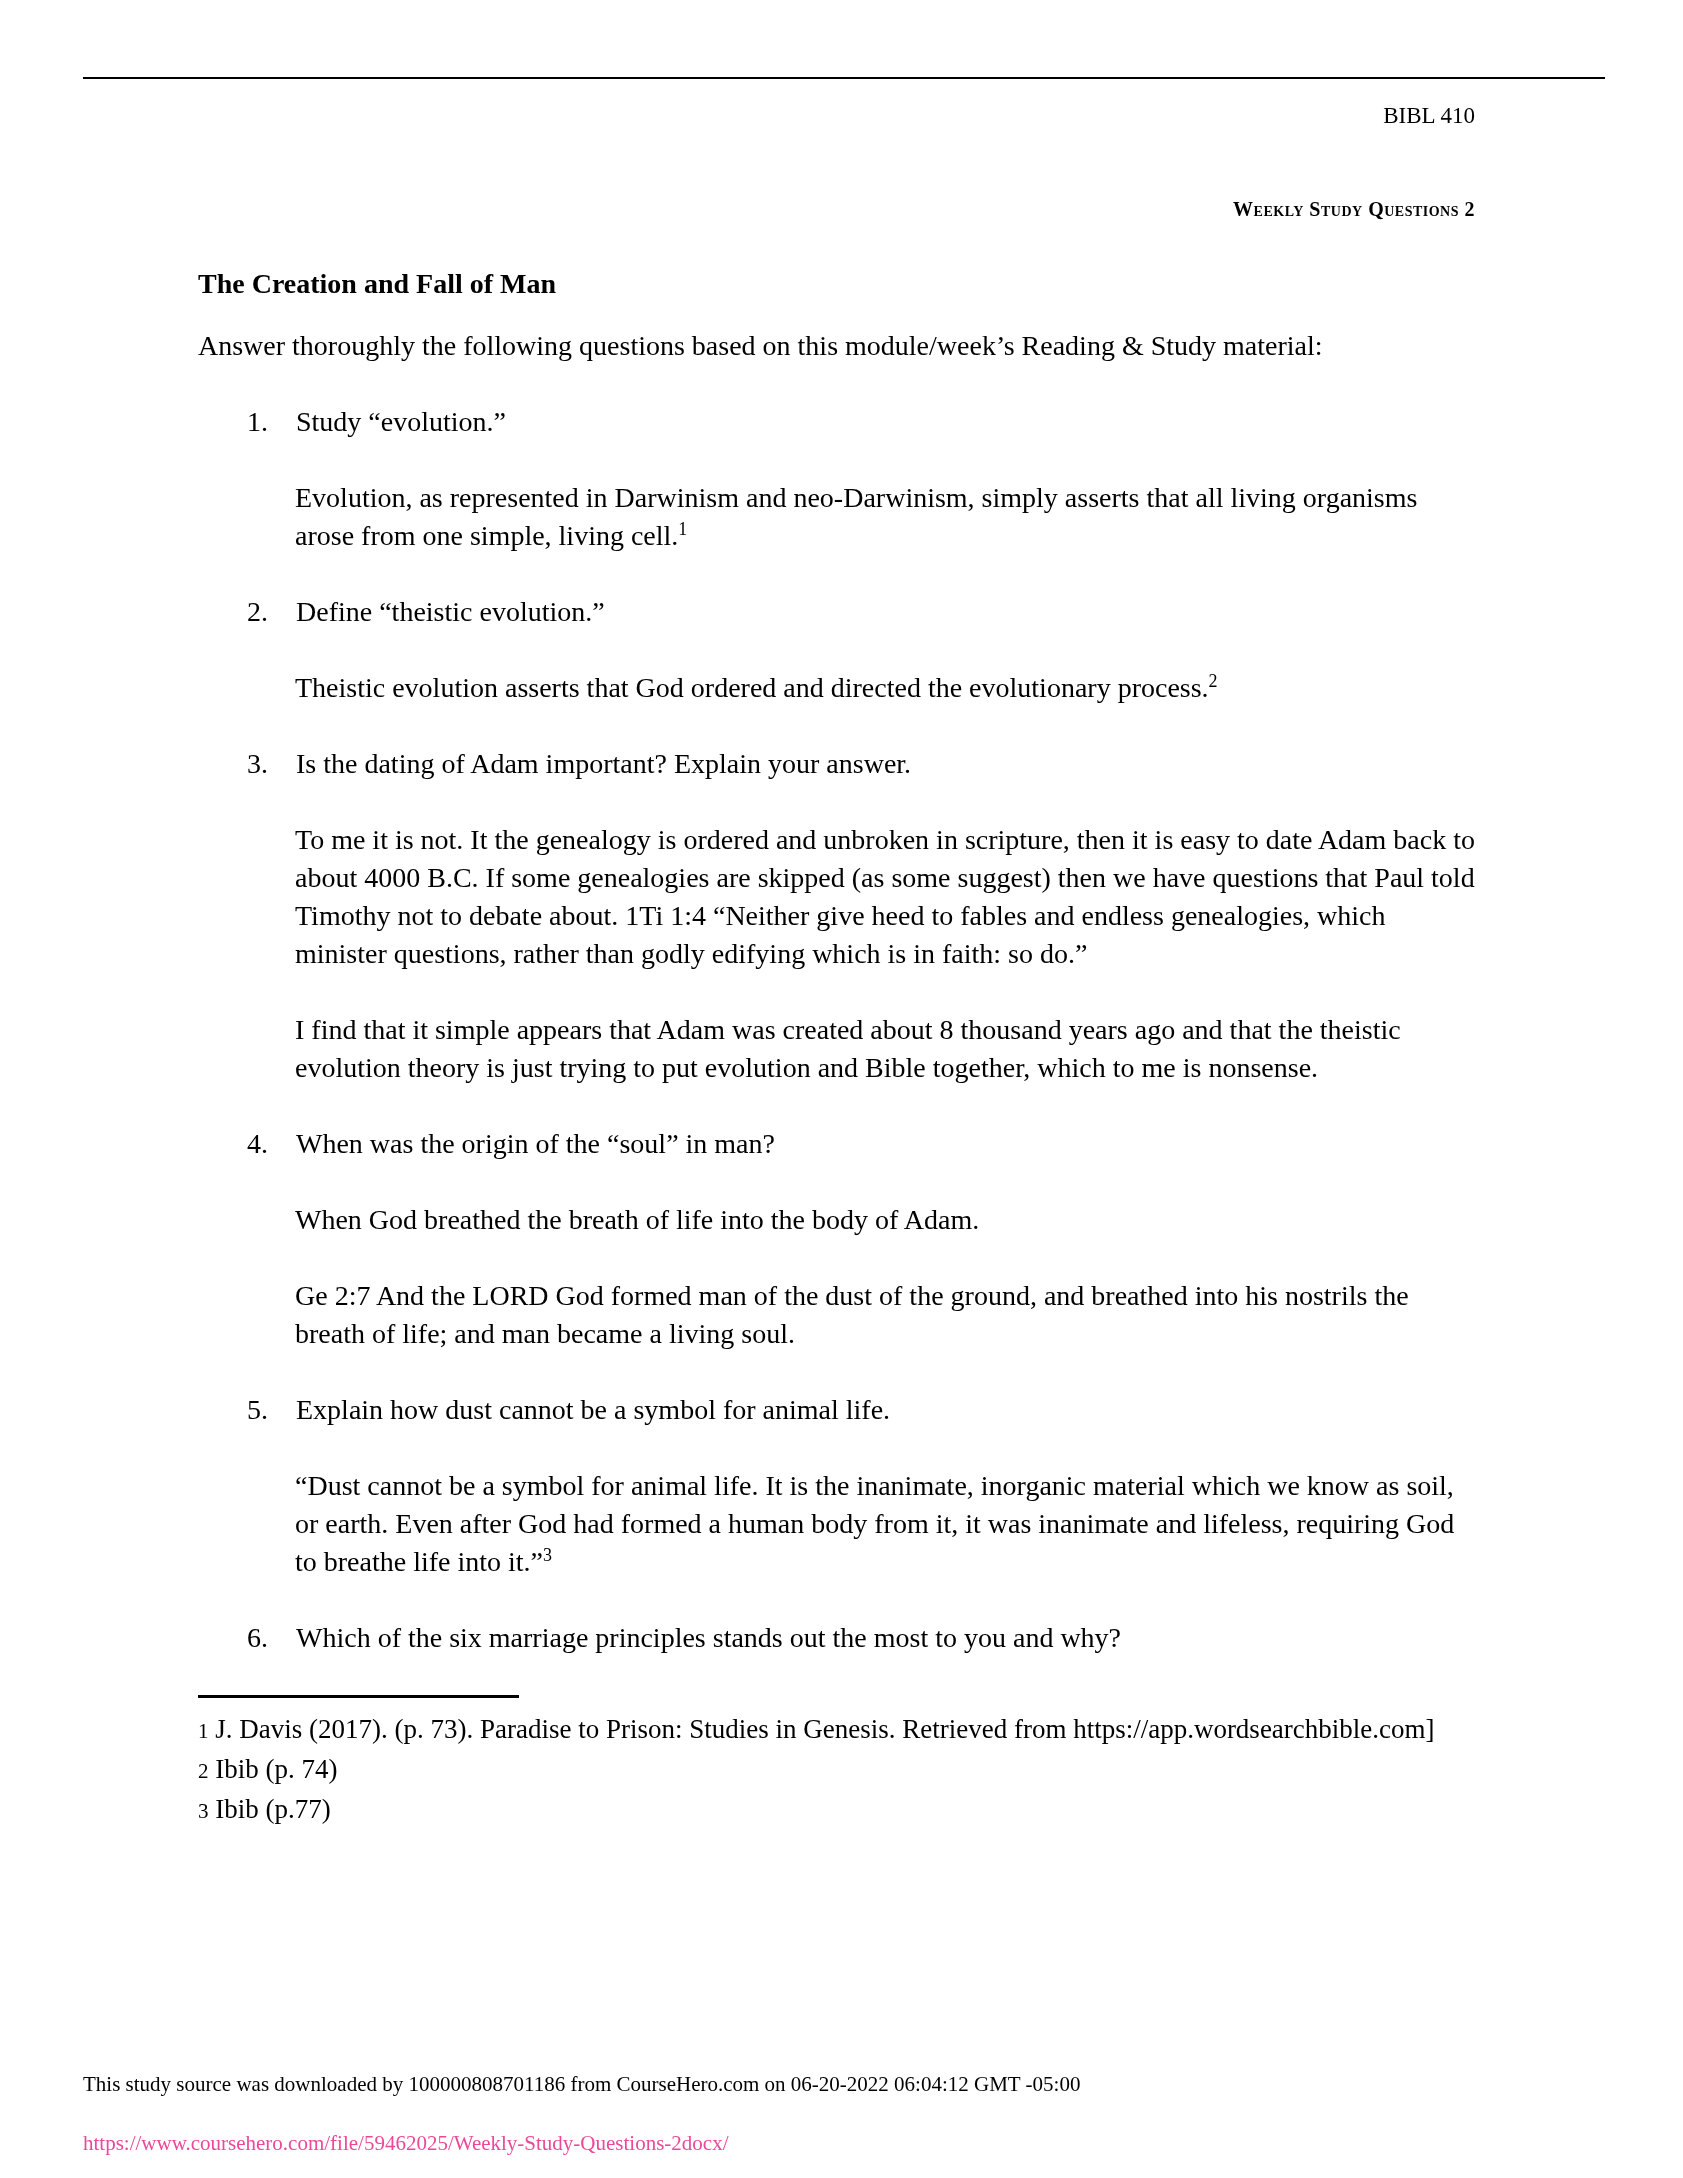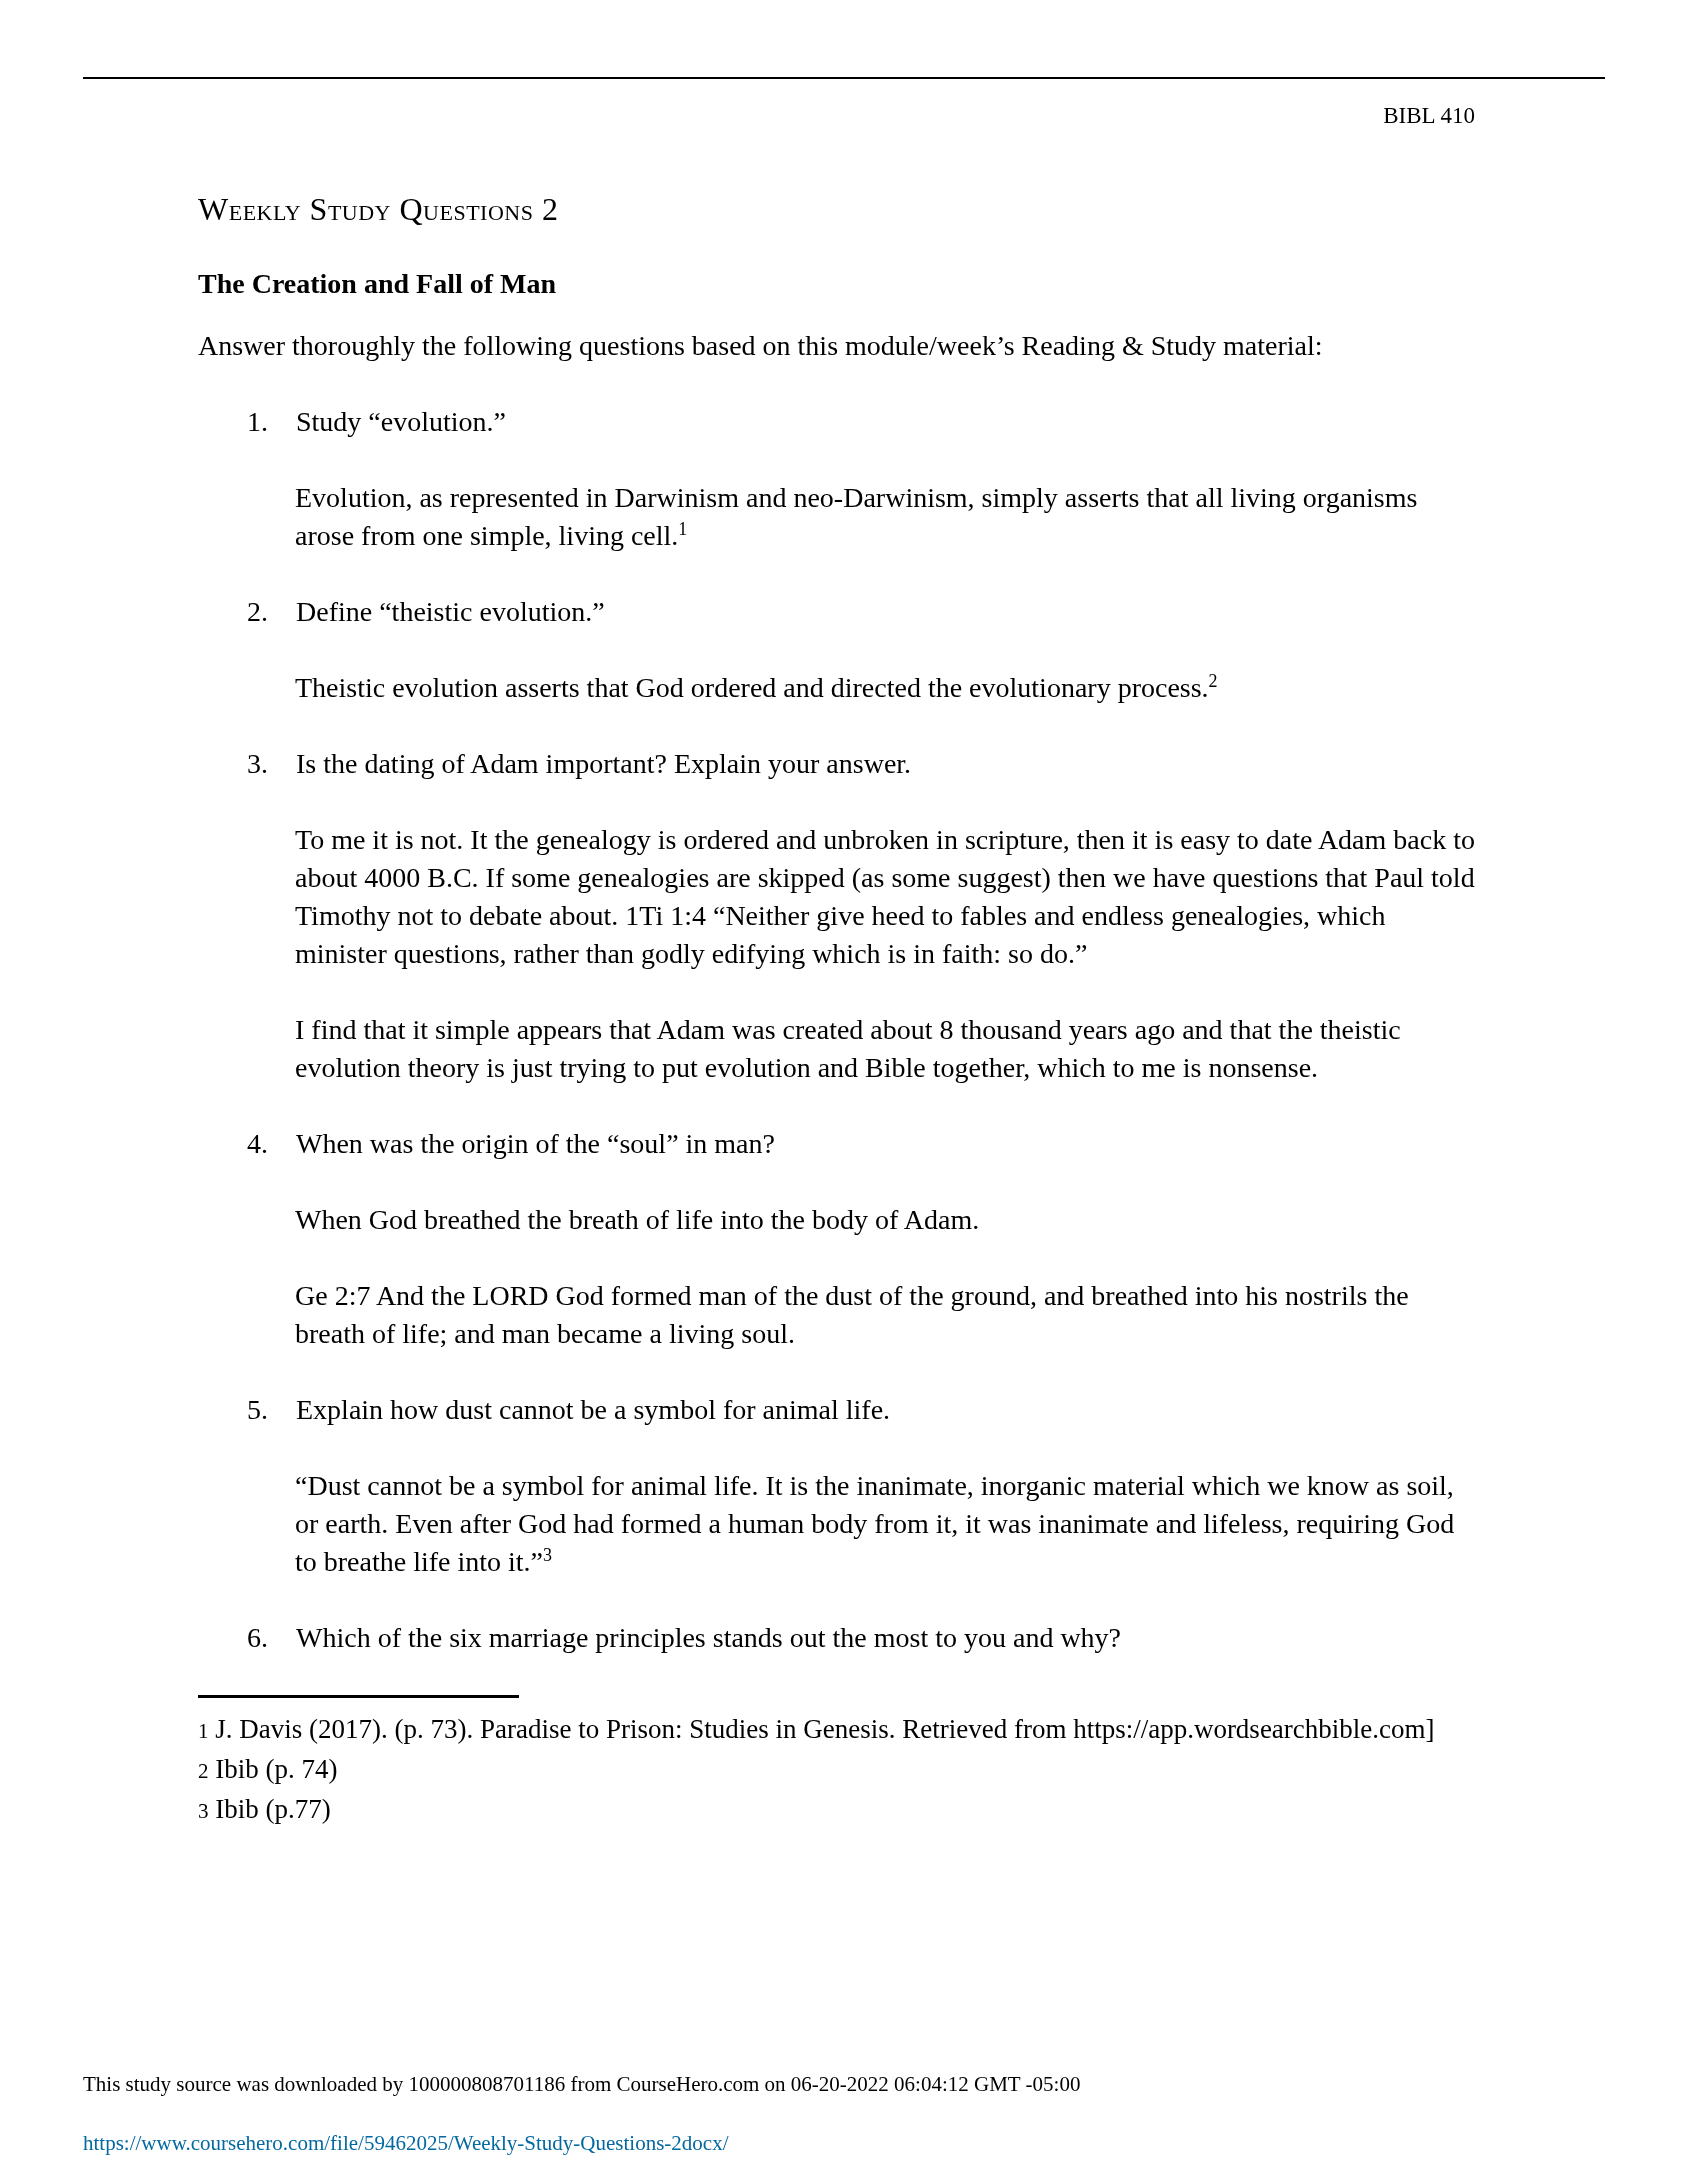--- a/index.html
+++ b/index.html
@@ -23,24 +23,24 @@
   }
   .content { padding: 0 208px 0 198px; }
   .course {
     margin: 102px 0 0;
     text-align: right;
     font-size: 23px;
     line-height: 28px;
   }
   .doc-title {
     margin: 59px 0 0;
-    text-align: left;
-    font-weight: normal;
+    text-align: right;
+    font-weight: bold;
     font-variant: small-caps;
-    font-size: 32px;
+    font-size: 20px;
     line-height: 40px;
     letter-spacing: 0.5px;
   }
   .doc-subtitle {
     margin: 37px 0 0;
     text-align: left;
     font-weight: bold;
     font-size: 28px;
     line-height: 36px;
   }
@@ -78,21 +78,21 @@
     left: 83px;
     top: 2051px;
     font-size: 21px;
     text-align: center;
   }
   .source-url {
     position: absolute;
     left: 83px;
     top: 2131px;
     font-size: 21px;
-    color: #0369a1;
+    color: #ec4899;
     text-decoration: none;
   }
 </style>
 </head>
 <body>
 
 <div class="page">
   <div class="top-rule"></div>
 
   <div class="content">

